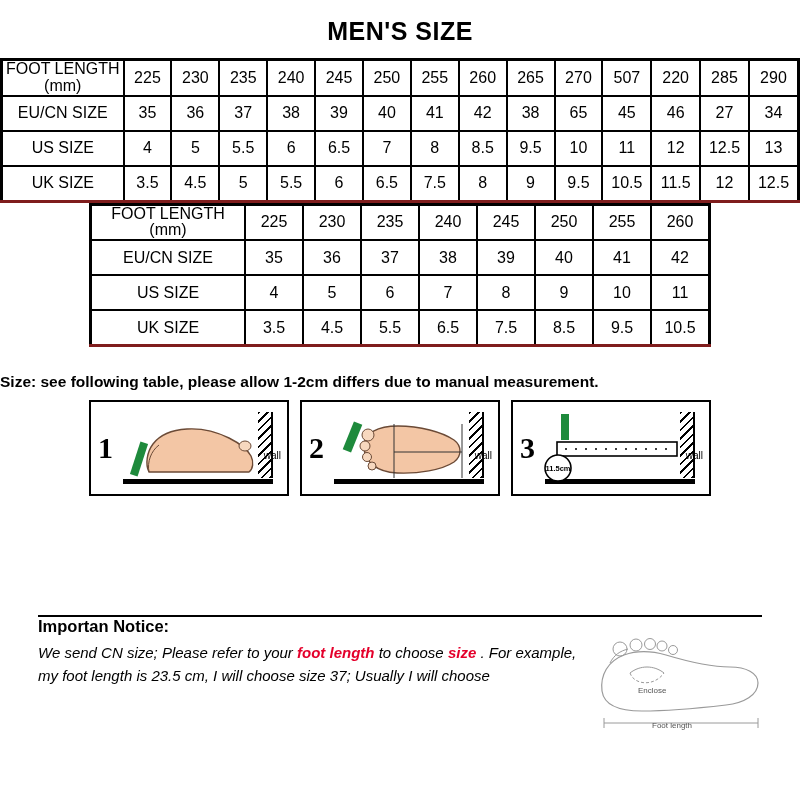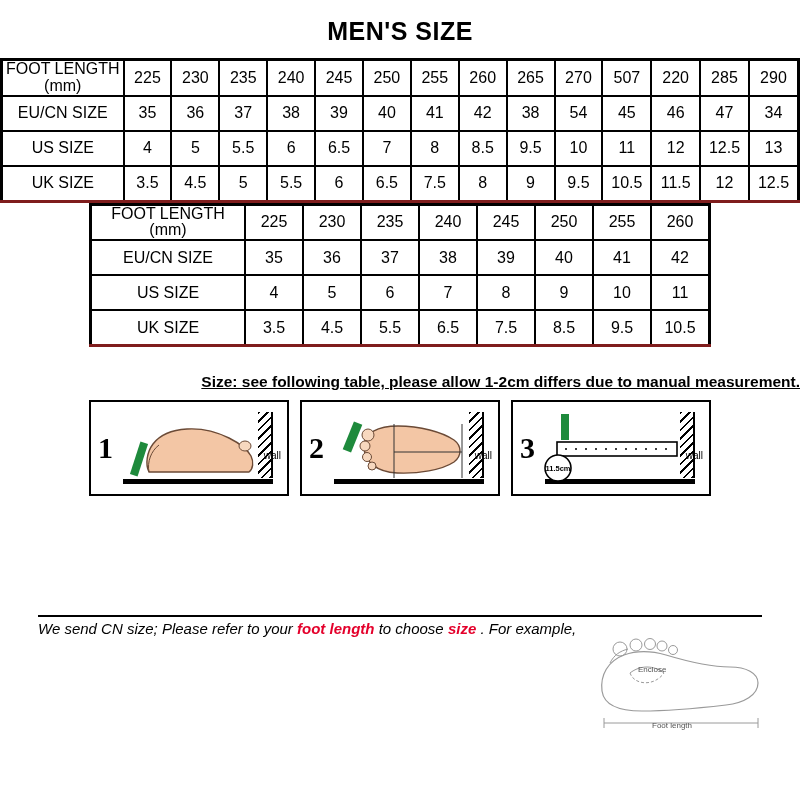--- a/index.html
+++ b/index.html
@@ -80,26 +80,25 @@
   }
 
   #mens-table td { width: 44px; }
   #mens-table td:first-child { width: 112px; }
 
   #womens-table td { width: 50px; }
   #womens-table td:first-child { width: 146px; }
 
   
   #measure-note {
-    text-align: right;
+    text-align: left;
     font-size: 15.5px;
     font-weight: bold;
     margin-top: 26px;
     margin-bottom: 9px;
-    text-decoration: underline;
   }
 
   
   #steps {
     display: flex;
     justify-content: center;
     gap: 11px;
   }
   .step-box {
     width: 196px;
@@ -228,24 +227,24 @@
         <td class="rowlabel">EU/CN SIZE</td>
         <td>35</td>
         <td>36</td>
         <td>37</td>
         <td>38</td>
         <td>39</td>
         <td>40</td>
         <td>41</td>
         <td>42</td>
         <td>38</td>
-        <td>54</td>
+        <td>65</td>
         <td>45</td>
         <td>46</td>
-        <td>47</td>
+        <td>27</td>
         <td>34</td>
       </tr>
       <tr>
         <td class="rowlabel">US SIZE</td>
         <td>4</td>
         <td>5</td>
         <td>5.5</td>
         <td>6</td>
         <td>6.5</td>
         <td>7</td>
@@ -390,37 +389,39 @@
         <text x="45" y="69" font-size="7.5" font-weight="bold" text-anchor="middle" font-family="Liberation Sans, sans-serif">11.5cm</text>
       </svg>
       <div class="green-mark" style="left:48px;top:12px;width:8px;height:26px;"></div>
     </div>
 
   </div>
 
   <div id="notice-divider"></div>
 
   <div id="notice">
+    <div id="notice-title">Importan Notice:</div>
     <div class="notice-line">
       <span>We send CN size; Please refer to your </span><span class="hl-red">foot length</span><span> to choose </span><span class="hl-red">size</span><span> . For example,</span>
     </div>
+    <div class="notice-line">my foot length is 23.5 cm, I will choose  size 37;  Usually I will choose</div>
   </div>
 
   <div id="foot-diagram">
     <svg width="180" height="110">
       <path d="M12 66 C10 50 18 36 34 30 C48 25 62 26 76 30 C96 36 118 42 140 42 C156 42 168 48 168 58 C168 70 154 78 136 80 C110 83 74 86 52 86 C28 86 14 80 12 66 Z" fill="none" stroke="#9a9a9a" stroke-width="1.2"></path>
       <path d="M20 38 C24 30 30 26 38 24" fill="none" stroke="#9a9a9a" stroke-width="1"></path>
       <circle cx="30" cy="24" r="7" fill="none" stroke="#9a9a9a" stroke-width="1"></circle>
       <circle cx="46" cy="20" r="6" fill="none" stroke="#9a9a9a" stroke-width="1"></circle>
       <circle cx="60" cy="19" r="5.5" fill="none" stroke="#9a9a9a" stroke-width="1"></circle>
       <circle cx="72" cy="21" r="5" fill="none" stroke="#9a9a9a" stroke-width="1"></circle>
       <circle cx="83" cy="25" r="4.5" fill="none" stroke="#9a9a9a" stroke-width="1"></circle>
       <path d="M40 48 C50 40 64 40 74 48" fill="none" stroke="#9a9a9a" stroke-width="1"></path>
       <path d="M40 48 C44 60 64 62 74 48" fill="none" stroke="#9a9a9a" stroke-width="1" stroke-dasharray="3 2"></path>
       <line x1="14" y1="98" x2="168" y2="98" stroke="#9a9a9a" stroke-width="1"></line>
       <line x1="14" y1="93" x2="14" y2="103" stroke="#9a9a9a" stroke-width="1"></line>
       <line x1="168" y1="93" x2="168" y2="103" stroke="#9a9a9a" stroke-width="1"></line>
     </svg>
-    <div class="diag-label" style="left:48px;top:40px;text-align:center;">Enclose</div>
+    <div class="diag-label" style="left:48px;top:61px;text-align:center;">Enclose</div>
     <div class="diag-label" style="left:62px;top:96px;">Foot length</div>
   </div>
 
 </div>
 
 </body></html>

